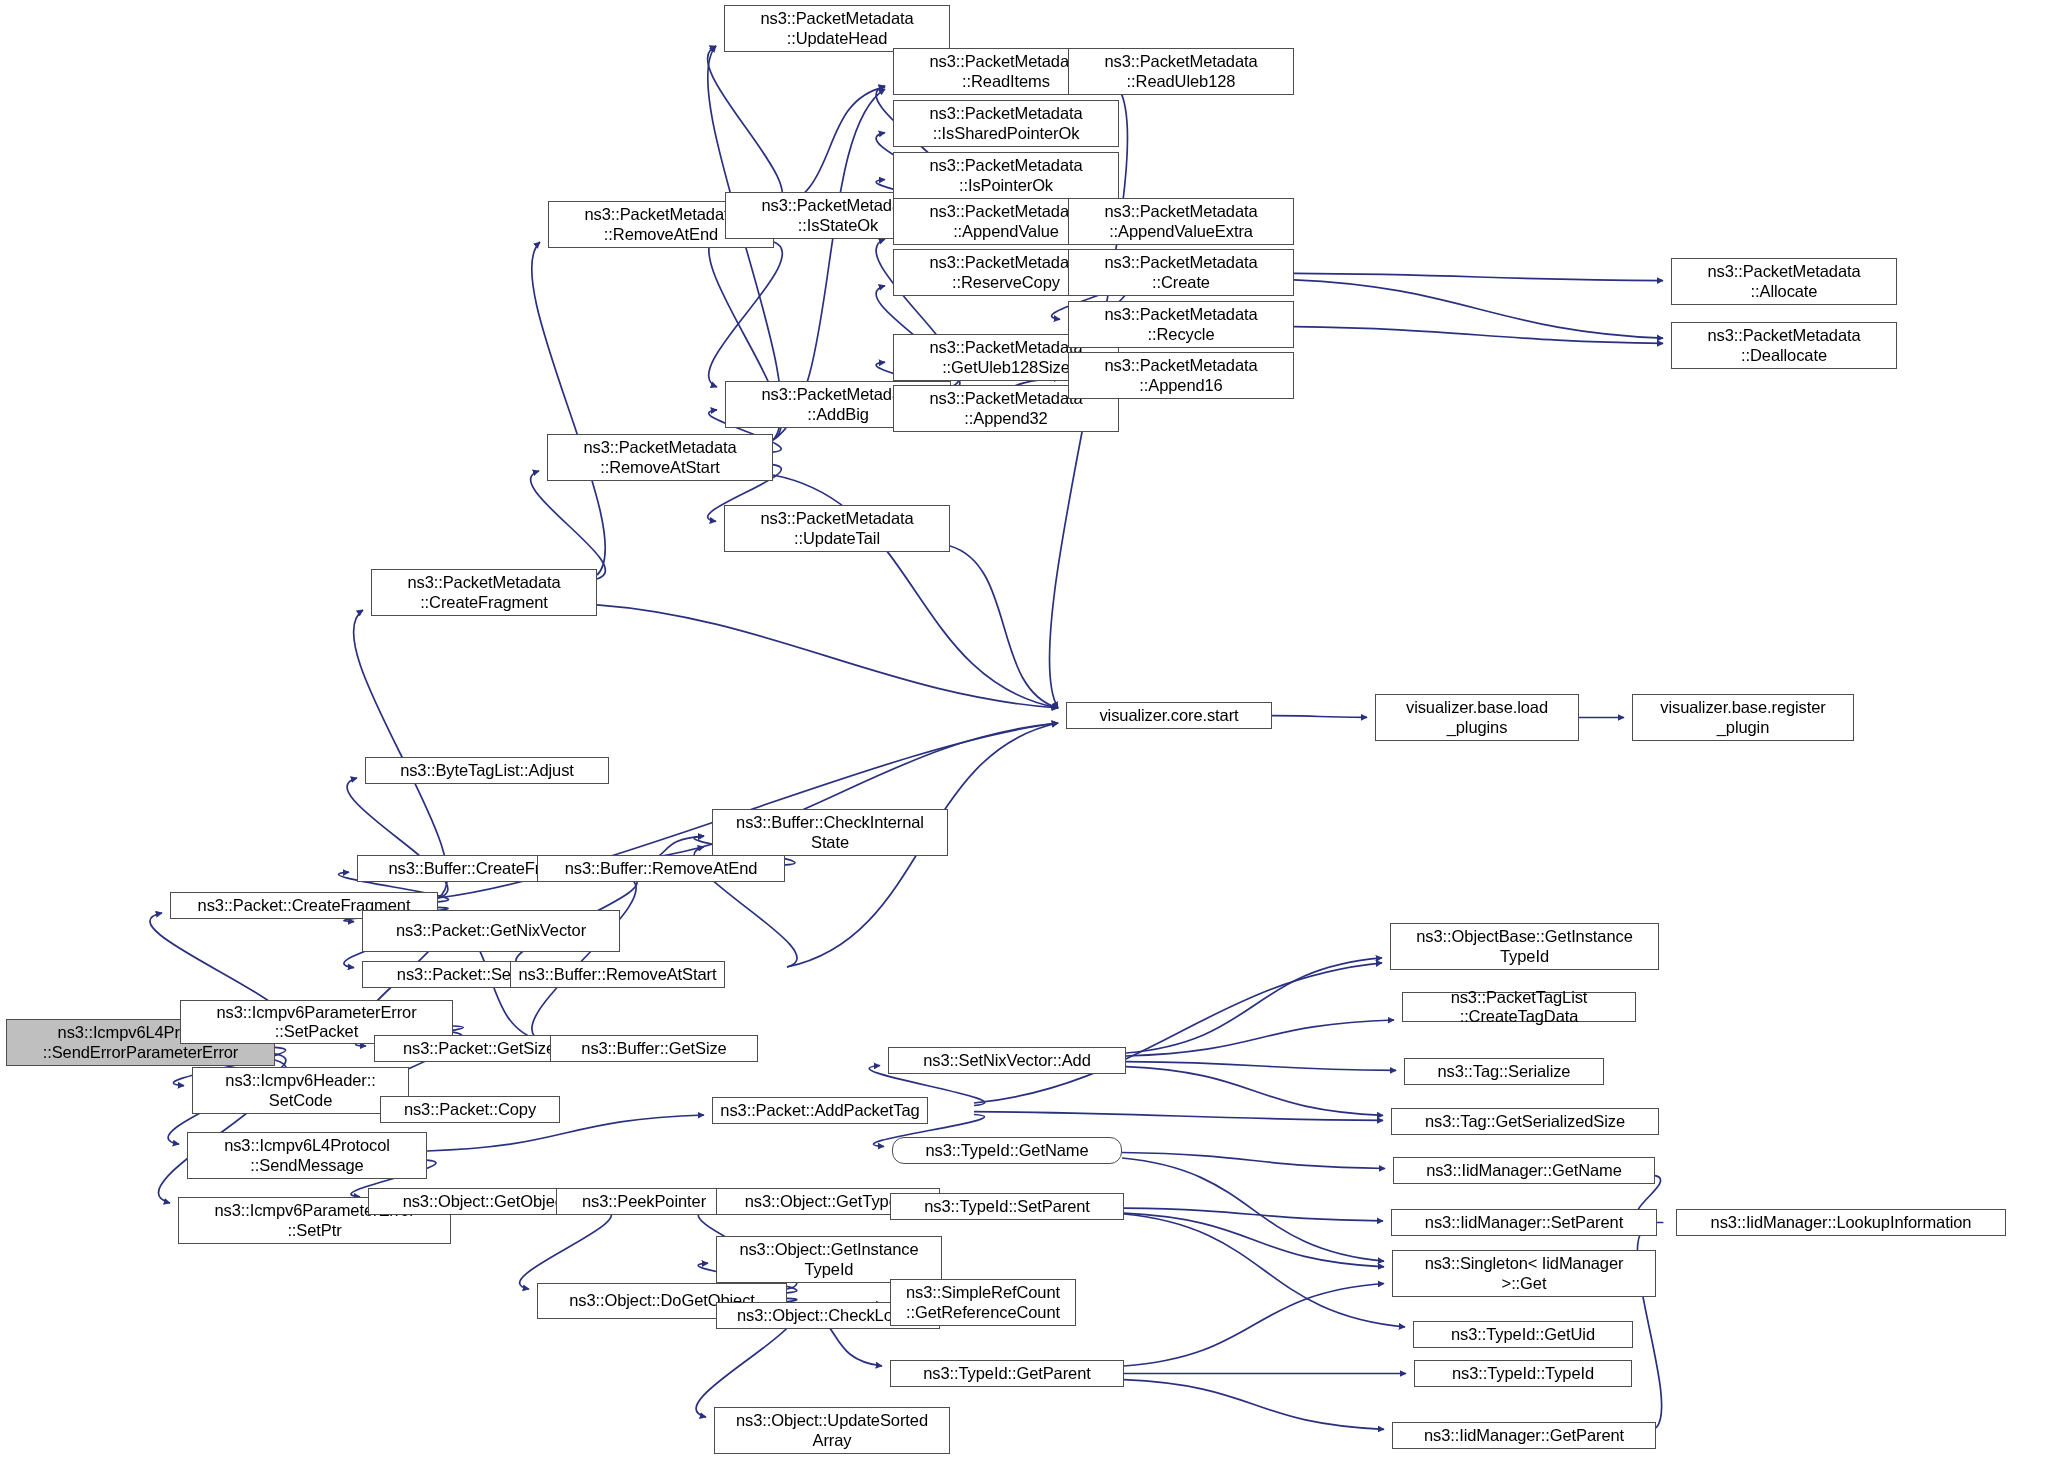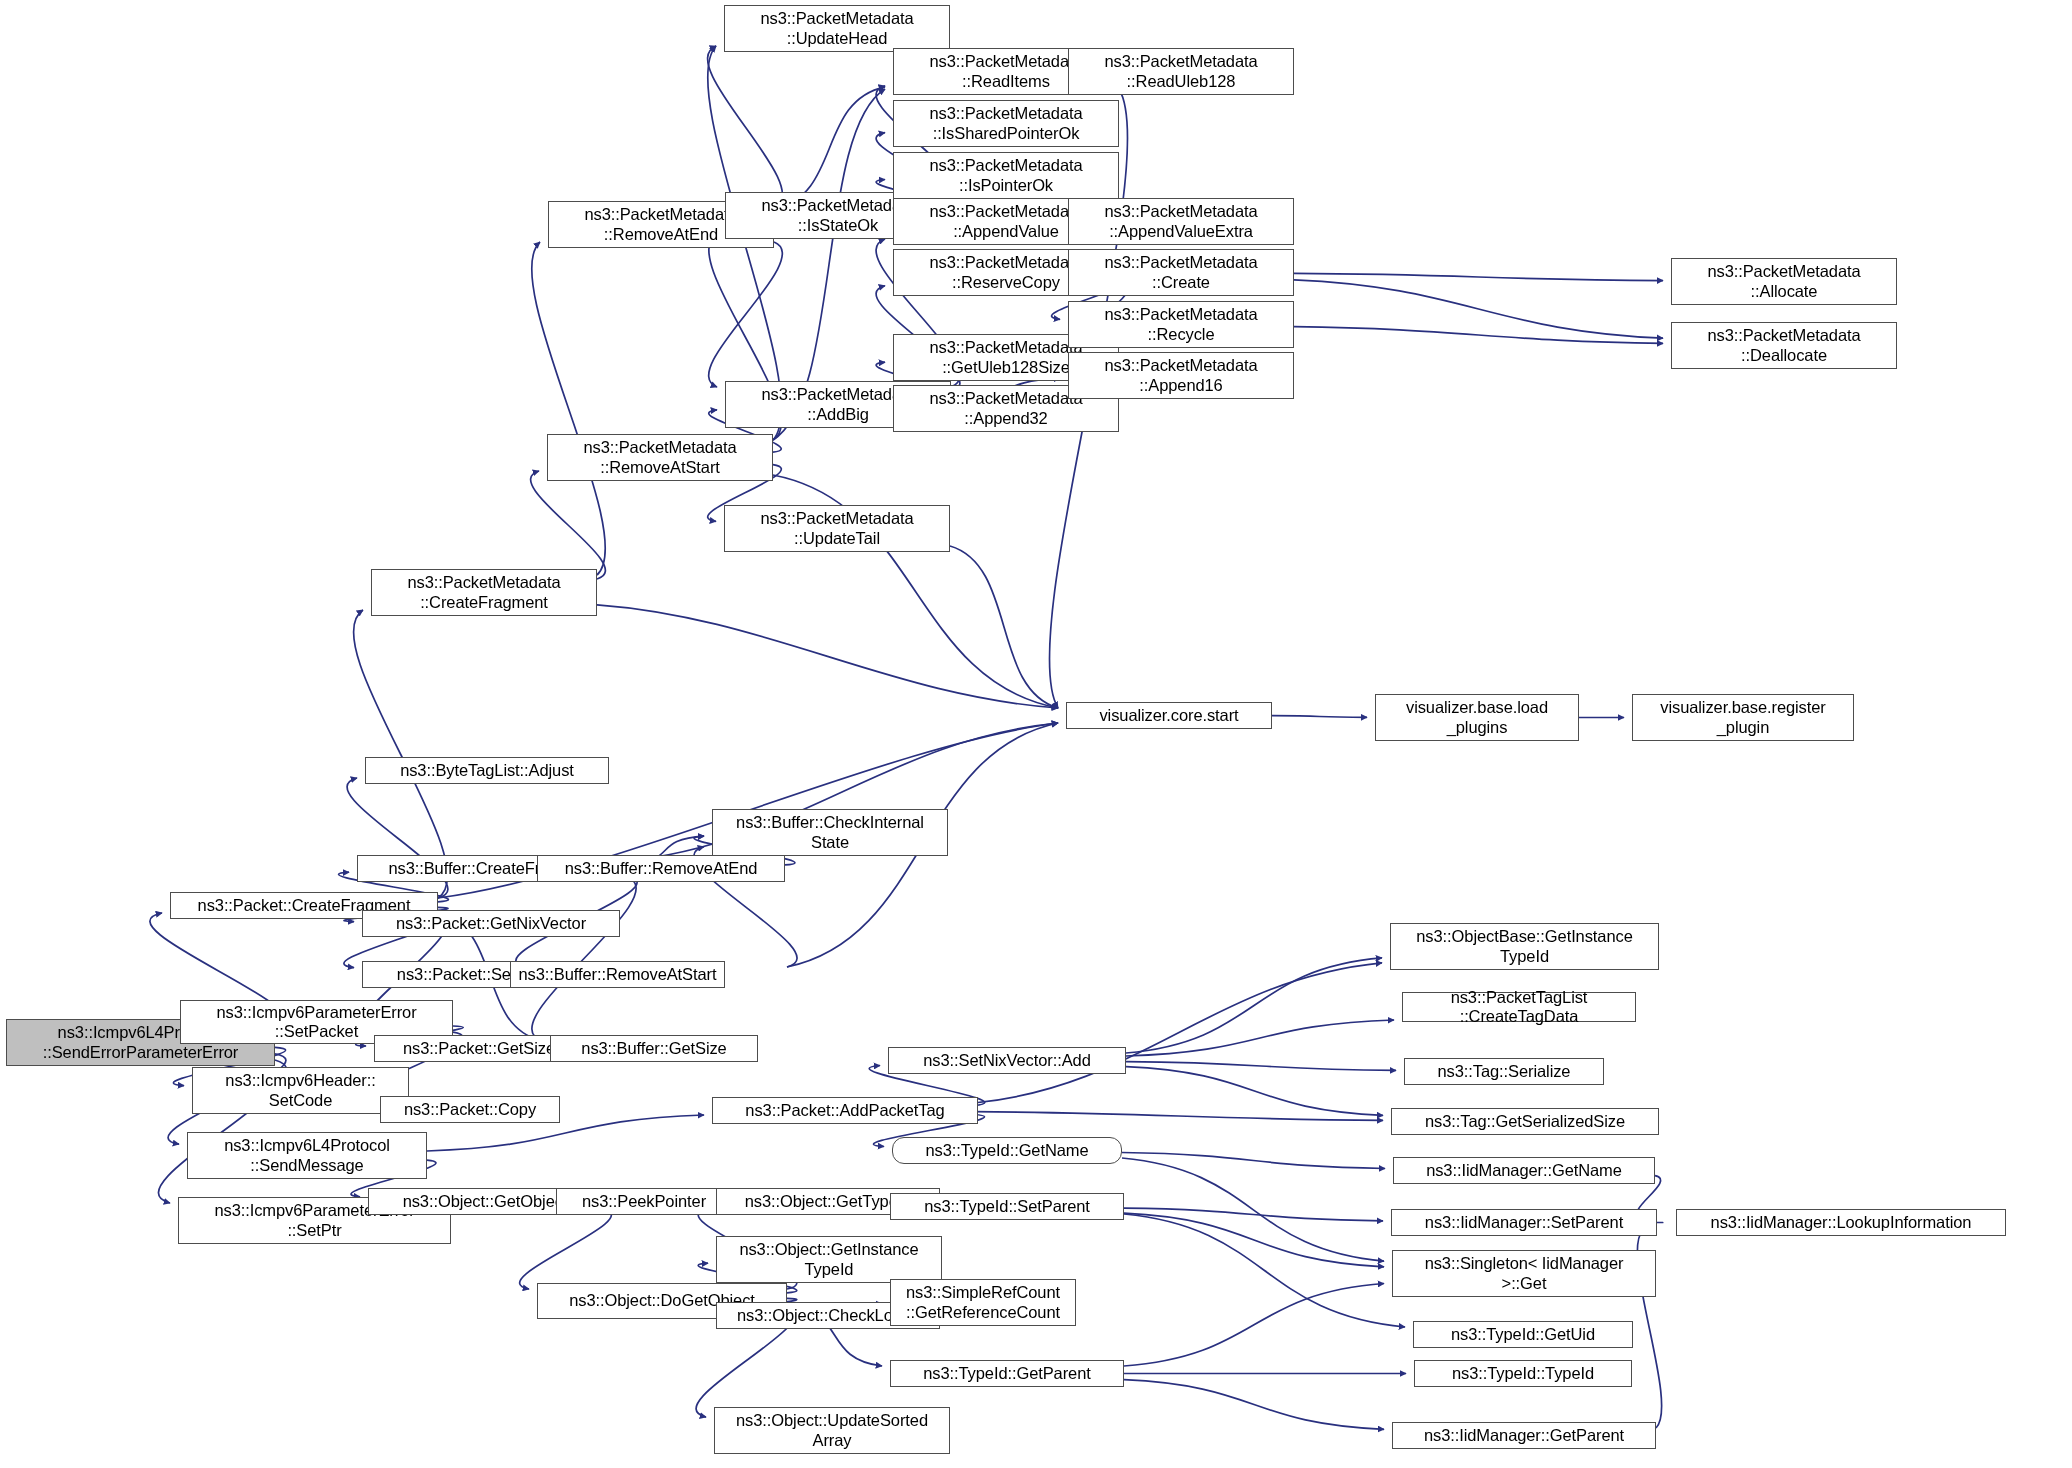--- a/index.html
+++ b/index.html
@@ -152,21 +152,21 @@
 SetCode</div>
       <div class="node" style="left: 187px; top: 1132px; width: 240px; height: 47px;">ns3::Icmpv6L4Protocol
 ::SendMessage</div>
       <div class="node" style="left: 178px; top: 1197px; width: 273px; height: 47px;">ns3::Icmpv6ParameterError
 ::SetPtr</div>
       <div class="node" style="left: 170px; top: 892px; width: 268px; height: 27px;">ns3::Packet::CreateFragment</div>
       <div class="node" style="left: 365px; top: 757px; width: 244px; height: 27px;">ns3::ByteTagList::Adjust</div>
       <div class="node" style="left: 371px; top: 569px; width: 226px; height: 47px;">ns3::PacketMetadata
 ::CreateFragment</div>
       <div class="node" style="left: 357px; top: 855px; width: 269px; height: 27px;">ns3::Buffer::CreateFragment</div>
-      <div class="node" style="left: 362px; top: 910px; width: 258px; height: 27px;">ns3::Packet::GetNixVector</div>
+      <div class="node" style="left: 362px; top: 910px; width: 258px; height: 42px;">ns3::Packet::GetNixVector</div>
       <div class="node" style="left: 362px; top: 961px; width: 258px; height: 27px;">ns3::Packet::SetNixVector</div>
       <div class="node" style="left: 374px; top: 1035px; width: 210px; height: 27px;">ns3::Packet::GetSize</div>
       <div class="node" style="left: 380px; top: 1096px; width: 180px; height: 27px;">ns3::Packet::Copy</div>
       <div class="node" style="left: 368px; top: 1188px; width: 234px; height: 27px;">ns3::Object::GetObject</div>
       <div class="node" style="left: 548px; top: 201px; width: 226px; height: 47px;">ns3::PacketMetadata
 ::RemoveAtEnd</div>
       <div class="node" style="left: 547px; top: 434px; width: 226px; height: 47px;">ns3::PacketMetadata
 ::RemoveAtStart</div>
       <div class="node" style="left: 537px; top: 855px; width: 248px; height: 27px;">ns3::Buffer::RemoveAtEnd</div>
       <div class="node" style="left: 510px; top: 961px; width: 215px; height: 27px;">ns3::Buffer::RemoveAtStart</div>
@@ -176,21 +176,21 @@
       <div class="node" style="left: 724px; top: 5px; width: 226px; height: 47px;">ns3::PacketMetadata
 ::UpdateHead</div>
       <div class="node" style="left: 725px; top: 192px; width: 226px; height: 47px;">ns3::PacketMetadata
 ::IsStateOk</div>
       <div class="node" style="left: 725px; top: 381px; width: 226px; height: 47px;">ns3::PacketMetadata
 ::AddBig</div>
       <div class="node" style="left: 724px; top: 505px; width: 226px; height: 47px;">ns3::PacketMetadata
 ::UpdateTail</div>
       <div class="node" style="left: 712px; top: 809px; width: 236px; height: 47px;">ns3::Buffer::CheckInternal
 State</div>
-      <div class="node" style="left: 712px; top: 1097px; width: 266px; height: 27px;">ns3::Packet::AddPacketTag</div>
+      <div class="node" style="left: 712px; top: 1097px; width: 216px; height: 27px;">ns3::Packet::AddPacketTag</div>
       <div class="node" style="left: 716px; top: 1188px; width: 224px; height: 27px;">ns3::Object::GetTypeId</div>
       <div class="node" style="left: 716px; top: 1236px; width: 226px; height: 47px;">ns3::Object::GetInstance
 TypeId</div>
       <div class="node" style="left: 716px; top: 1302px; width: 224px; height: 27px;">ns3::Object::CheckLoose</div>
       <div class="node" style="left: 714px; top: 1407px; width: 236px; height: 47px;">ns3::Object::UpdateSorted
 Array</div>
       <div class="node" style="left: 893px; top: 48px; width: 226px; height: 47px;">ns3::PacketMetadata
 ::ReadItems</div>
       <div class="node" style="left: 893px; top: 100px; width: 226px; height: 47px;">ns3::PacketMetadata
 ::IsSharedPointerOk</div>

